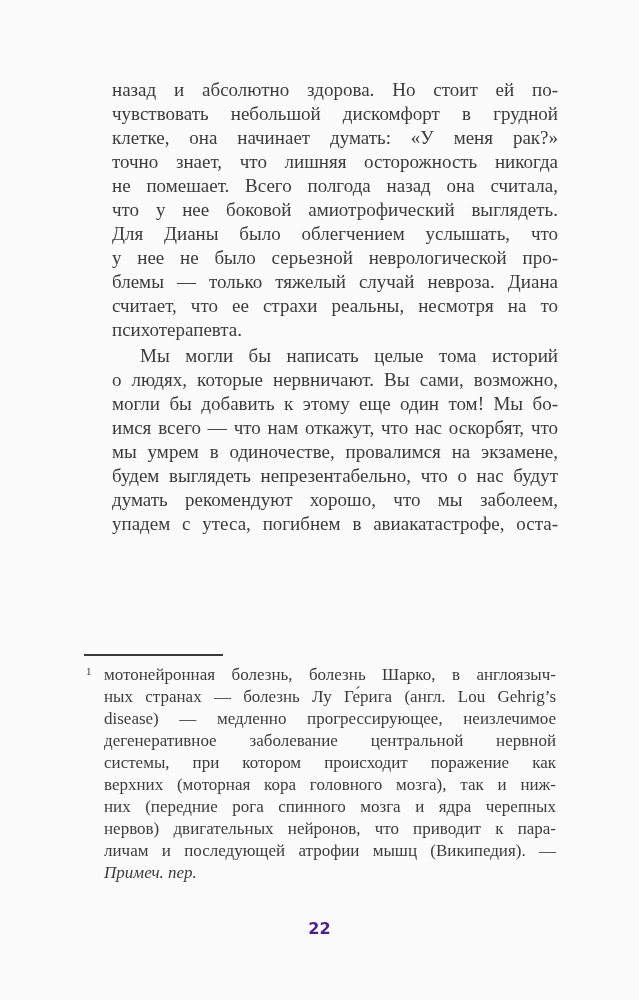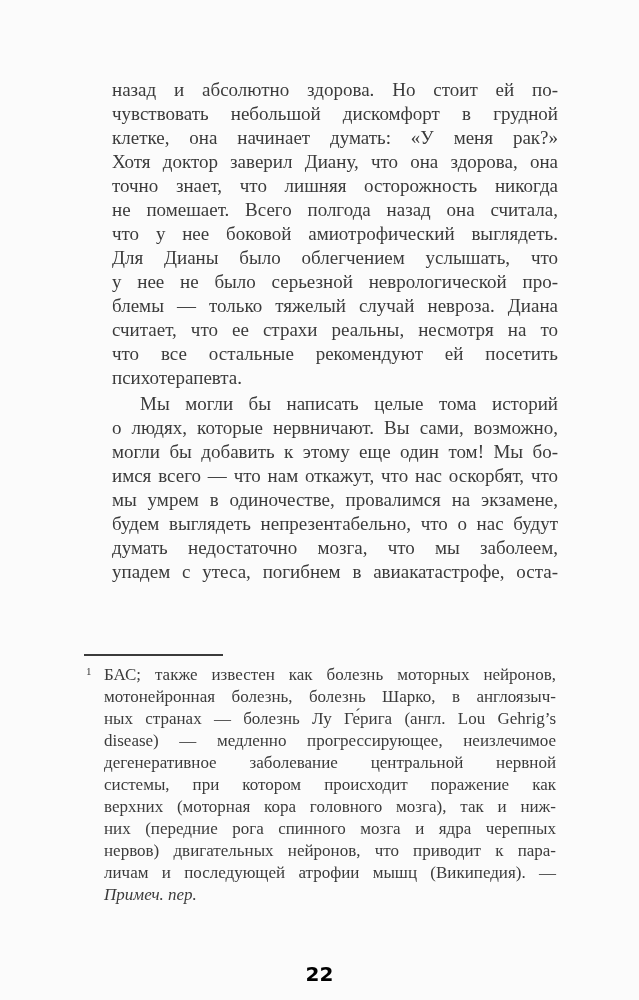--- a/index.html
+++ b/index.html
@@ -65,69 +65,66 @@
     font-size: 17px;
     line-height: 22px;
   }
   .footnote-signature {
     font-style: italic;
     text-align: right;
   }
   .page-number {
     position: absolute;
     left: 0;
-    top: 962px;
+    top: 919px;
     width: 639px;
     text-align: center;
     font-family: "DejaVu Sans", "Liberation Sans", sans-serif;
     font-weight: 700;
-    font-size: 20px;
-    color: #000000;
+    font-size: 16px;
+    color: #4c1d95;
   }
 </style>
 </head>
 <body>
 
 <div class="book-page">
 
   <div class="main-text">
     <div class="paragraph">
         <div class="line">назад и абсолютно здорова. Но стоит ей по-</div>
         <div class="line">чувствовать небольшой дискомфорт в грудной</div>
         <div class="line">клетке, она начинает думать: «У меня рак?»</div>
-        <div class="line">Хотя доктор заверил Диану, что она здорова, она</div>
         <div class="line">точно знает, что лишняя осторожность никогда</div>
         <div class="line">не помешает. Всего полгода назад она считала,</div>
         <div class="line">что у нее боковой амиотрофический выглядеть.</div>
         <div class="line">Для Дианы было облегчением услышать, что</div>
         <div class="line">у нее не было серьезной неврологической про-</div>
         <div class="line">блемы — только тяжелый случай невроза. Диана</div>
         <div class="line">считает, что ее страхи реальны, несмотря на то</div>
-        <div class="line">что все остальные рекомендуют ей посетить</div>
         <div class="line last">психотерапевта.</div>
       </div>
     <div class="paragraph">
         <div class="line first-indent">Мы могли бы написать целые тома историй</div>
         <div class="line">о людях, которые нервничают. Вы сами, возможно,</div>
         <div class="line">могли бы добавить к этому еще один том! Мы бо-</div>
         <div class="line">имся всего — что нам откажут, что нас оскорбят, что</div>
         <div class="line">мы умрем в одиночестве, провалимся на экзамене,</div>
         <div class="line">будем выглядеть непрезентабельно, что о нас будут</div>
-        <div class="line">думать недостаточно мозга, что мы заболеем,</div>
+        <div class="line">думать рекомендуют хорошо, что мы заболеем,</div>
         <div class="line">упадем с утеса, погибнем в авиакатастрофе, оста-</div>
       </div>
   </div>
 
   <div class="footnote-separator"></div>
 
   <span class="footnote-marker">1</span>
 
   <div class="footnote">
     <div>
-        <div class="line">БАС; также известен как болезнь моторных нейронов,</div>
         <div class="line">мотонейронная болезнь, болезнь Шарко, в англоязыч-</div>
         <div class="line">ных странах — болезнь Лу Ге́рига (англ. Lou Gehrig’s</div>
         <div class="line">disease) — медленно прогрессирующее, неизлечимое</div>
         <div class="line">дегенеративное заболевание центральной нервной</div>
         <div class="line">системы, при котором происходит поражение как</div>
         <div class="line">верхних (моторная кора головного мозга), так и ниж-</div>
         <div class="line">них (передние рога спинного мозга и ядра черепных</div>
         <div class="line">нервов) двигательных нейронов, что приводит к пара-</div>
         <div class="line">личам и последующей атрофии мышц (Википедия). —</div>
       </div>

